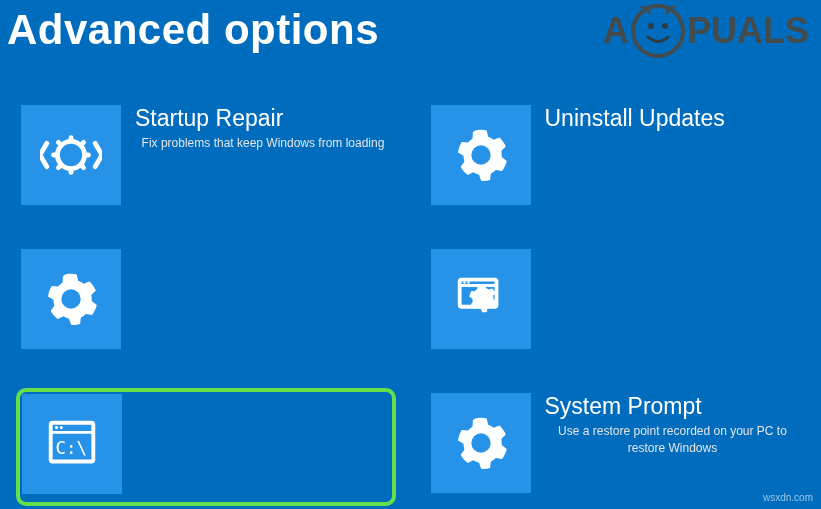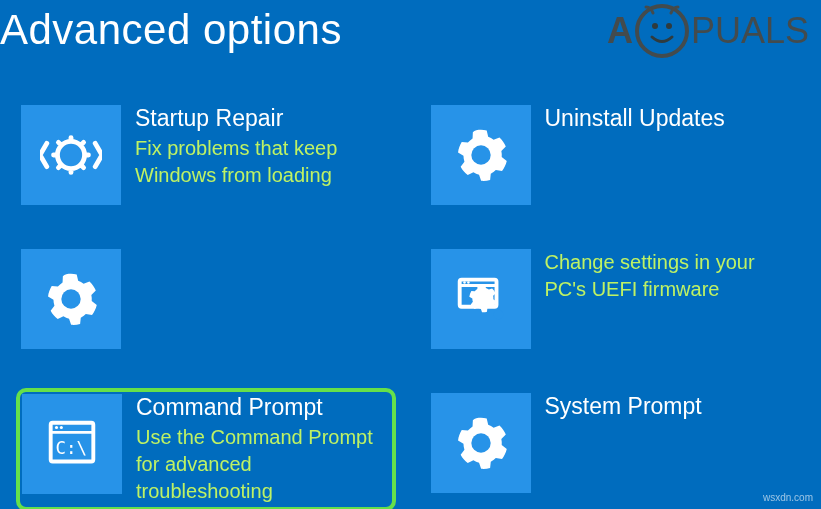--- a/index.html
+++ b/index.html
@@ -7,39 +7,39 @@
     width: 821px;
     height: 509px;
     background: #006cbe;
     font-family: "Segoe UI Light", "Segoe UI", Arial, sans-serif;
     color: #fff;
     overflow: hidden;
     position: relative;
   }
   .page-title {
     font-size: 42px;
-    font-weight: 400;
-    padding: 6px 0 0 0;
+    font-weight: 700;
+    padding: 6px 0 0 7px;
     letter-spacing: 0.5px;
   }
   .watermark {
     position: absolute;
     top: 4px;
     right: 12px;
     display: flex;
     align-items: center;
     gap: 2px;
     font-family: Arial, sans-serif;
   }
   .watermark .t1 { font-size: 36px; font-weight: 700; color: #434b4d; }
   .watermark .p-circle {
     width: 54px; height: 54px;
     display: inline-block;
   }
-  .watermark .t2 { font-size: 36px; font-weight: 400; color: #434b4d; text-align: right; }
+  .watermark .t2 { font-size: 36px; font-weight: 700; color: #434b4d; text-align: right; }
   .credit {
     position: absolute;
     bottom: 6px;
     right: 8px;
     font-size: 10px;
     color: rgba(255,255,255,0.6);
     font-family: Arial, sans-serif;
   }
   .grid {
     display: grid;
@@ -78,25 +78,26 @@
     padding-top: 0px;
   }
   .tile-title {
     font-size: 23px;
     font-weight: 300;
     line-height: 1.15;
     margin-bottom: 4px;
     color: #fff;
   }
   .tile-desc {
-    font-size: 20px;
+    font-size: 12px;
     font-weight: 400;
-    color: #bef264;
+    color: #e5e5e5;
     line-height: 1.35;
     font-family: "Segoe UI", Arial, sans-serif;
+    text-align: center;
   }
   svg { display: block; }
 </style>
 </head>
 <body>
 
 <div class="watermark">
   <span class="t1">A</span>
   <span class="p-circle">
     <svg viewBox="0 0 54 54" width="54" height="54">
@@ -163,49 +164,45 @@
         <line x1="10" y1="18" x2="48" y2="18" stroke="#fff" stroke-width="3"></line>
         <circle cx="15" cy="15" r="1.3" fill="#fff"></circle>
         <circle cx="19" cy="15" r="1.3" fill="#fff"></circle>
         <g fill="#fff" transform="translate(33,31) scale(0.55)">
           <path d="M32 6c2 0 4 .2 5.9.7l1.5 6.4c2 .7 3.9 1.8 5.6 3.1l6.1-2.3c2.8 2.6 5 5.8 6.5 9.4l-4.6 4.6c.4 2 .6 4.1.4 6.2l5.2 4c-.9 3.8-2.6 7.3-4.9 10.3l-6.4-1c-1.5 1.6-3.3 2.9-5.2 3.9l-.7 6.5c-3 .9-6.2 1.2-9.3.9l-2.1-6.2c-2.1-.5-4-1.4-5.8-2.6l-5.9 2.8c-3-2.3-5.5-5.2-7.3-8.6l3.9-5.2c-.6-2-1-4.1-1-6.2l-5.6-3.3c.5-3.9 1.8-7.5 3.8-10.7l6.4.5c1.4-1.7 3-3.1 4.8-4.3l.3-6.5C25.3 6.5 28.6 6 32 6z" transform="translate(-32,-32)"></path>
         </g>
         <circle cx="33" cy="31" r="5" fill="#2793e8" transform="translate(17,17)"></circle>
       </svg>
     </div>
     <div class="tile-text">
-      <div class="tile-desc">Change settings in your PC's UEFI firmware</div>
     </div>
   </div>
 
   <div class="tile highlight">
     <div class="tile-icon">
       <svg viewBox="0 0 64 64" width="62" height="62">
         <rect x="10" y="10" width="44" height="40" rx="2" fill="none" stroke="#fff" stroke-width="4"></rect>
         <line x1="10" y1="20" x2="54" y2="20" stroke="#fff" stroke-width="3"></line>
         <circle cx="16" cy="15" r="1.6" fill="#fff"></circle>
         <circle cx="21" cy="15" r="1.6" fill="#fff"></circle>
         <text x="15" y="42" font-family="Consolas,monospace" font-size="18" fill="#fff">C:\</text>
       </svg>
     </div>
-    <div class="tile-text">
-      <div class="tile-title">Command Prompt</div>
-      <div class="tile-desc">Use the Command Prompt for advanced troubleshooting</div>
-    </div>
   </div>
 
   <div class="tile">
     <div class="tile-icon">
       <svg viewBox="0 0 64 64" width="62" height="62">
         <g fill="#fff">
           <path d="M32 6c2 0 4 .2 5.9.7l1.5 6.4c2 .7 3.9 1.8 5.6 3.1l6.1-2.3c2.8 2.6 5 5.8 6.5 9.4l-4.6 4.6c.4 2 .6 4.1.4 6.2l5.2 4c-.9 3.8-2.6 7.3-4.9 10.3l-6.4-1c-1.5 1.6-3.3 2.9-5.2 3.9l-.7 6.5c-3 .9-6.2 1.2-9.3.9l-2.1-6.2c-2.1-.5-4-1.4-5.8-2.6l-5.9 2.8c-3-2.3-5.5-5.2-7.3-8.6l3.9-5.2c-.6-2-1-4.1-1-6.2l-5.6-3.3c.5-3.9 1.8-7.5 3.8-10.7l6.4.5c1.4-1.7 3-3.1 4.8-4.3l.3-6.5C25.3 6.5 28.6 6 32 6z"></path>
         </g>
         <circle cx="32" cy="32" r="10" fill="#2793e8"></circle>
       </svg>
     </div>
     <div class="tile-text">
       <div class="tile-title">System Prompt</div>
+      <div class="tile-desc">Use a restore point recorded on your PC to restore Windows</div>
     </div>
   </div>
 
 </div>
 
 <div class="credit">wsxdn.com</div>
 
 </body></html>

